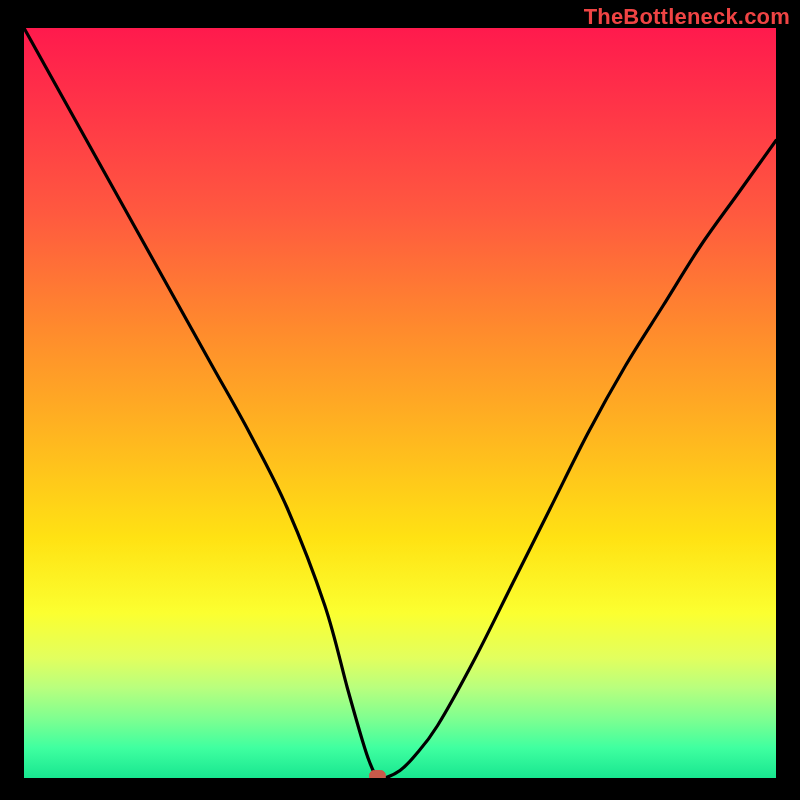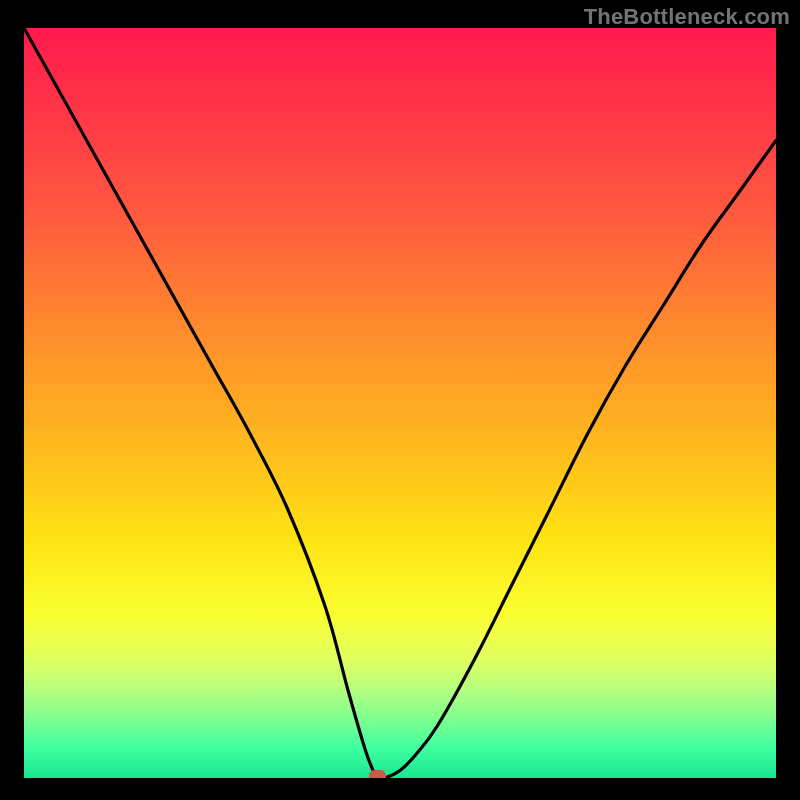--- a/index.html
+++ b/index.html
@@ -16,21 +16,21 @@
     width: 800px;
     height: 800px;
     background: #000;
   }
   .watermark {
     position: absolute;
     top: 4px;
     right: 10px;
     font-size: 22px;
     font-weight: 600;
-    color: #737373;
+    color: #ef4444;
     letter-spacing: 0.2px;
     user-select: none;
   }
   .plot-area {
     position: absolute;
     left: 24px;
     top: 28px;
     width: 752px;
     height: 750px;
     background: linear-gradient(to bottom,

